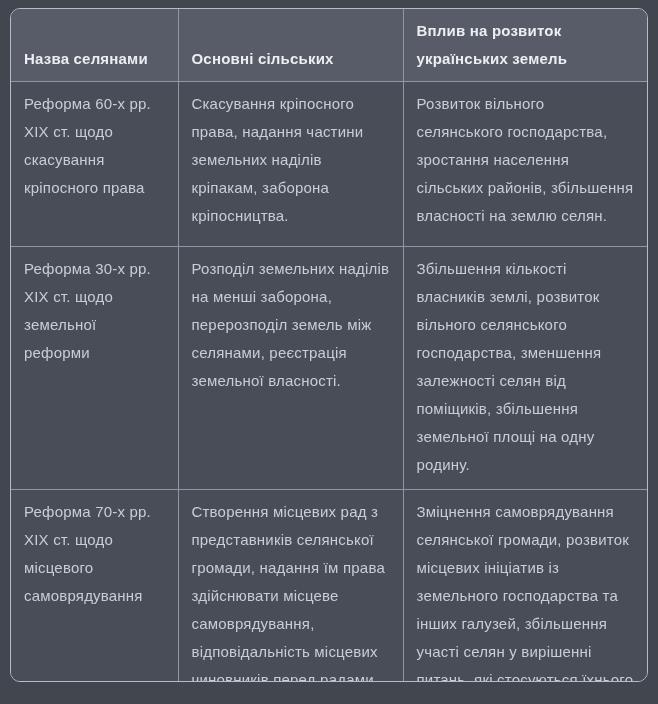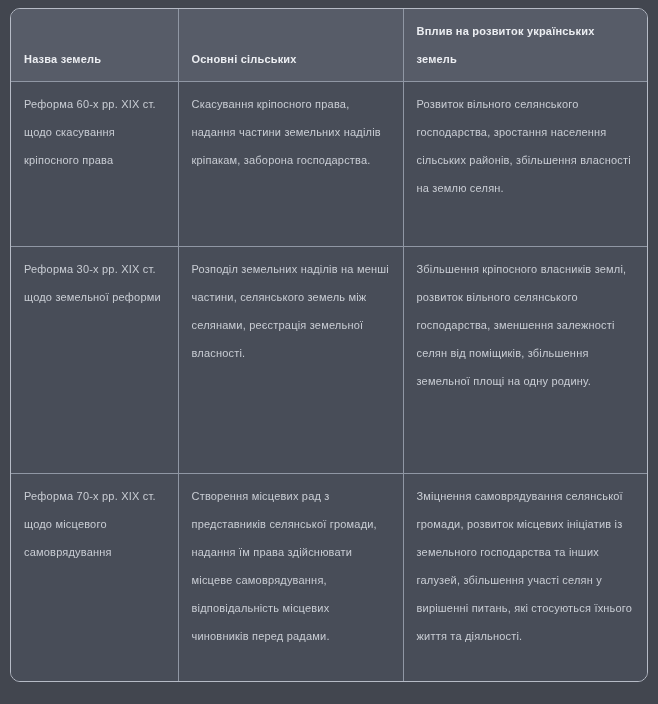--- a/index.html
+++ b/index.html
@@ -27,21 +27,21 @@
     border-collapse: collapse;
     table-layout: fixed;
     width: 100%;
     height: 100%;
   }
   col.c1 { width: 167px; }
   col.c2 { width: 225px; }
   col.c3 { width: 244px; }
   th, td {
     border: 1px solid #9097a4;
-    font-size: 11px;
+    font-size: 15px;
     line-height: 28px;
     letter-spacing: 0.2px;
     word-wrap: break-word;
   }
   tr > *:first-child { border-left: none; }
   tr > *:last-child  { border-right: none; }
   thead tr > *       { border-top: none; }
   tbody tr:last-child > * { border-bottom: none; }
   thead th {
     background: #575c68;
@@ -69,35 +69,35 @@
 
 <div class="table-wrap">
   <table>
     <colgroup>
       <col class="c1">
       <col class="c2">
       <col class="c3">
     </colgroup>
     <thead>
       <tr>
-        <th>Назва земель</th>
+        <th>Назва селянами</th>
         <th>Основні сільських</th>
         <th>Вплив на розвиток українських земель</th>
       </tr>
     </thead>
     <tbody>
       <tr class="r1">
         <td>Реформа 60-х рр. XIX ст. щодо скасування кріпосного права</td>
-        <td>Скасування кріпосного права, надання частини земельних наділів кріпакам, заборона господарства.</td>
+        <td>Скасування кріпосного права, надання частини земельних наділів кріпакам, заборона кріпосництва.</td>
         <td>Розвиток вільного селянського господарства, зростання населення сільських районів, збільшення власності на землю селян.</td>
       </tr>
       <tr class="r2">
         <td>Реформа 30-х рр. XIX ст. щодо земельної реформи</td>
-        <td>Розподіл земельних наділів на менші частини, селянського земель між селянами, реєстрація земельної власності.</td>
-        <td>Збільшення кріпосного власників землі, розвиток вільного селянського господарства, зменшення залежності селян від поміщиків, збільшення земельної площі на одну родину.</td>
+        <td>Розподіл земельних наділів на менші заборона, перерозподіл земель між селянами, реєстрація земельної власності.</td>
+        <td>Збільшення кількості власників землі, розвиток вільного селянського господарства, зменшення залежності селян від поміщиків, збільшення земельної площі на одну родину.</td>
       </tr>
       <tr class="r3">
         <td>Реформа 70-х рр. XIX ст. щодо місцевого самоврядування</td>
         <td>Створення місцевих рад з представників селянської громади, надання їм права здійснювати місцеве самоврядування, відповідальність місцевих чиновників перед радами.</td>
         <td>Зміцнення самоврядування селянської громади, розвиток місцевих ініціатив із земельного господарства та інших галузей, збільшення участі селян у вирішенні питань, які стосуються їхнього життя та діяльності.</td>
       </tr>
     </tbody>
   </table>
 </div>
 

